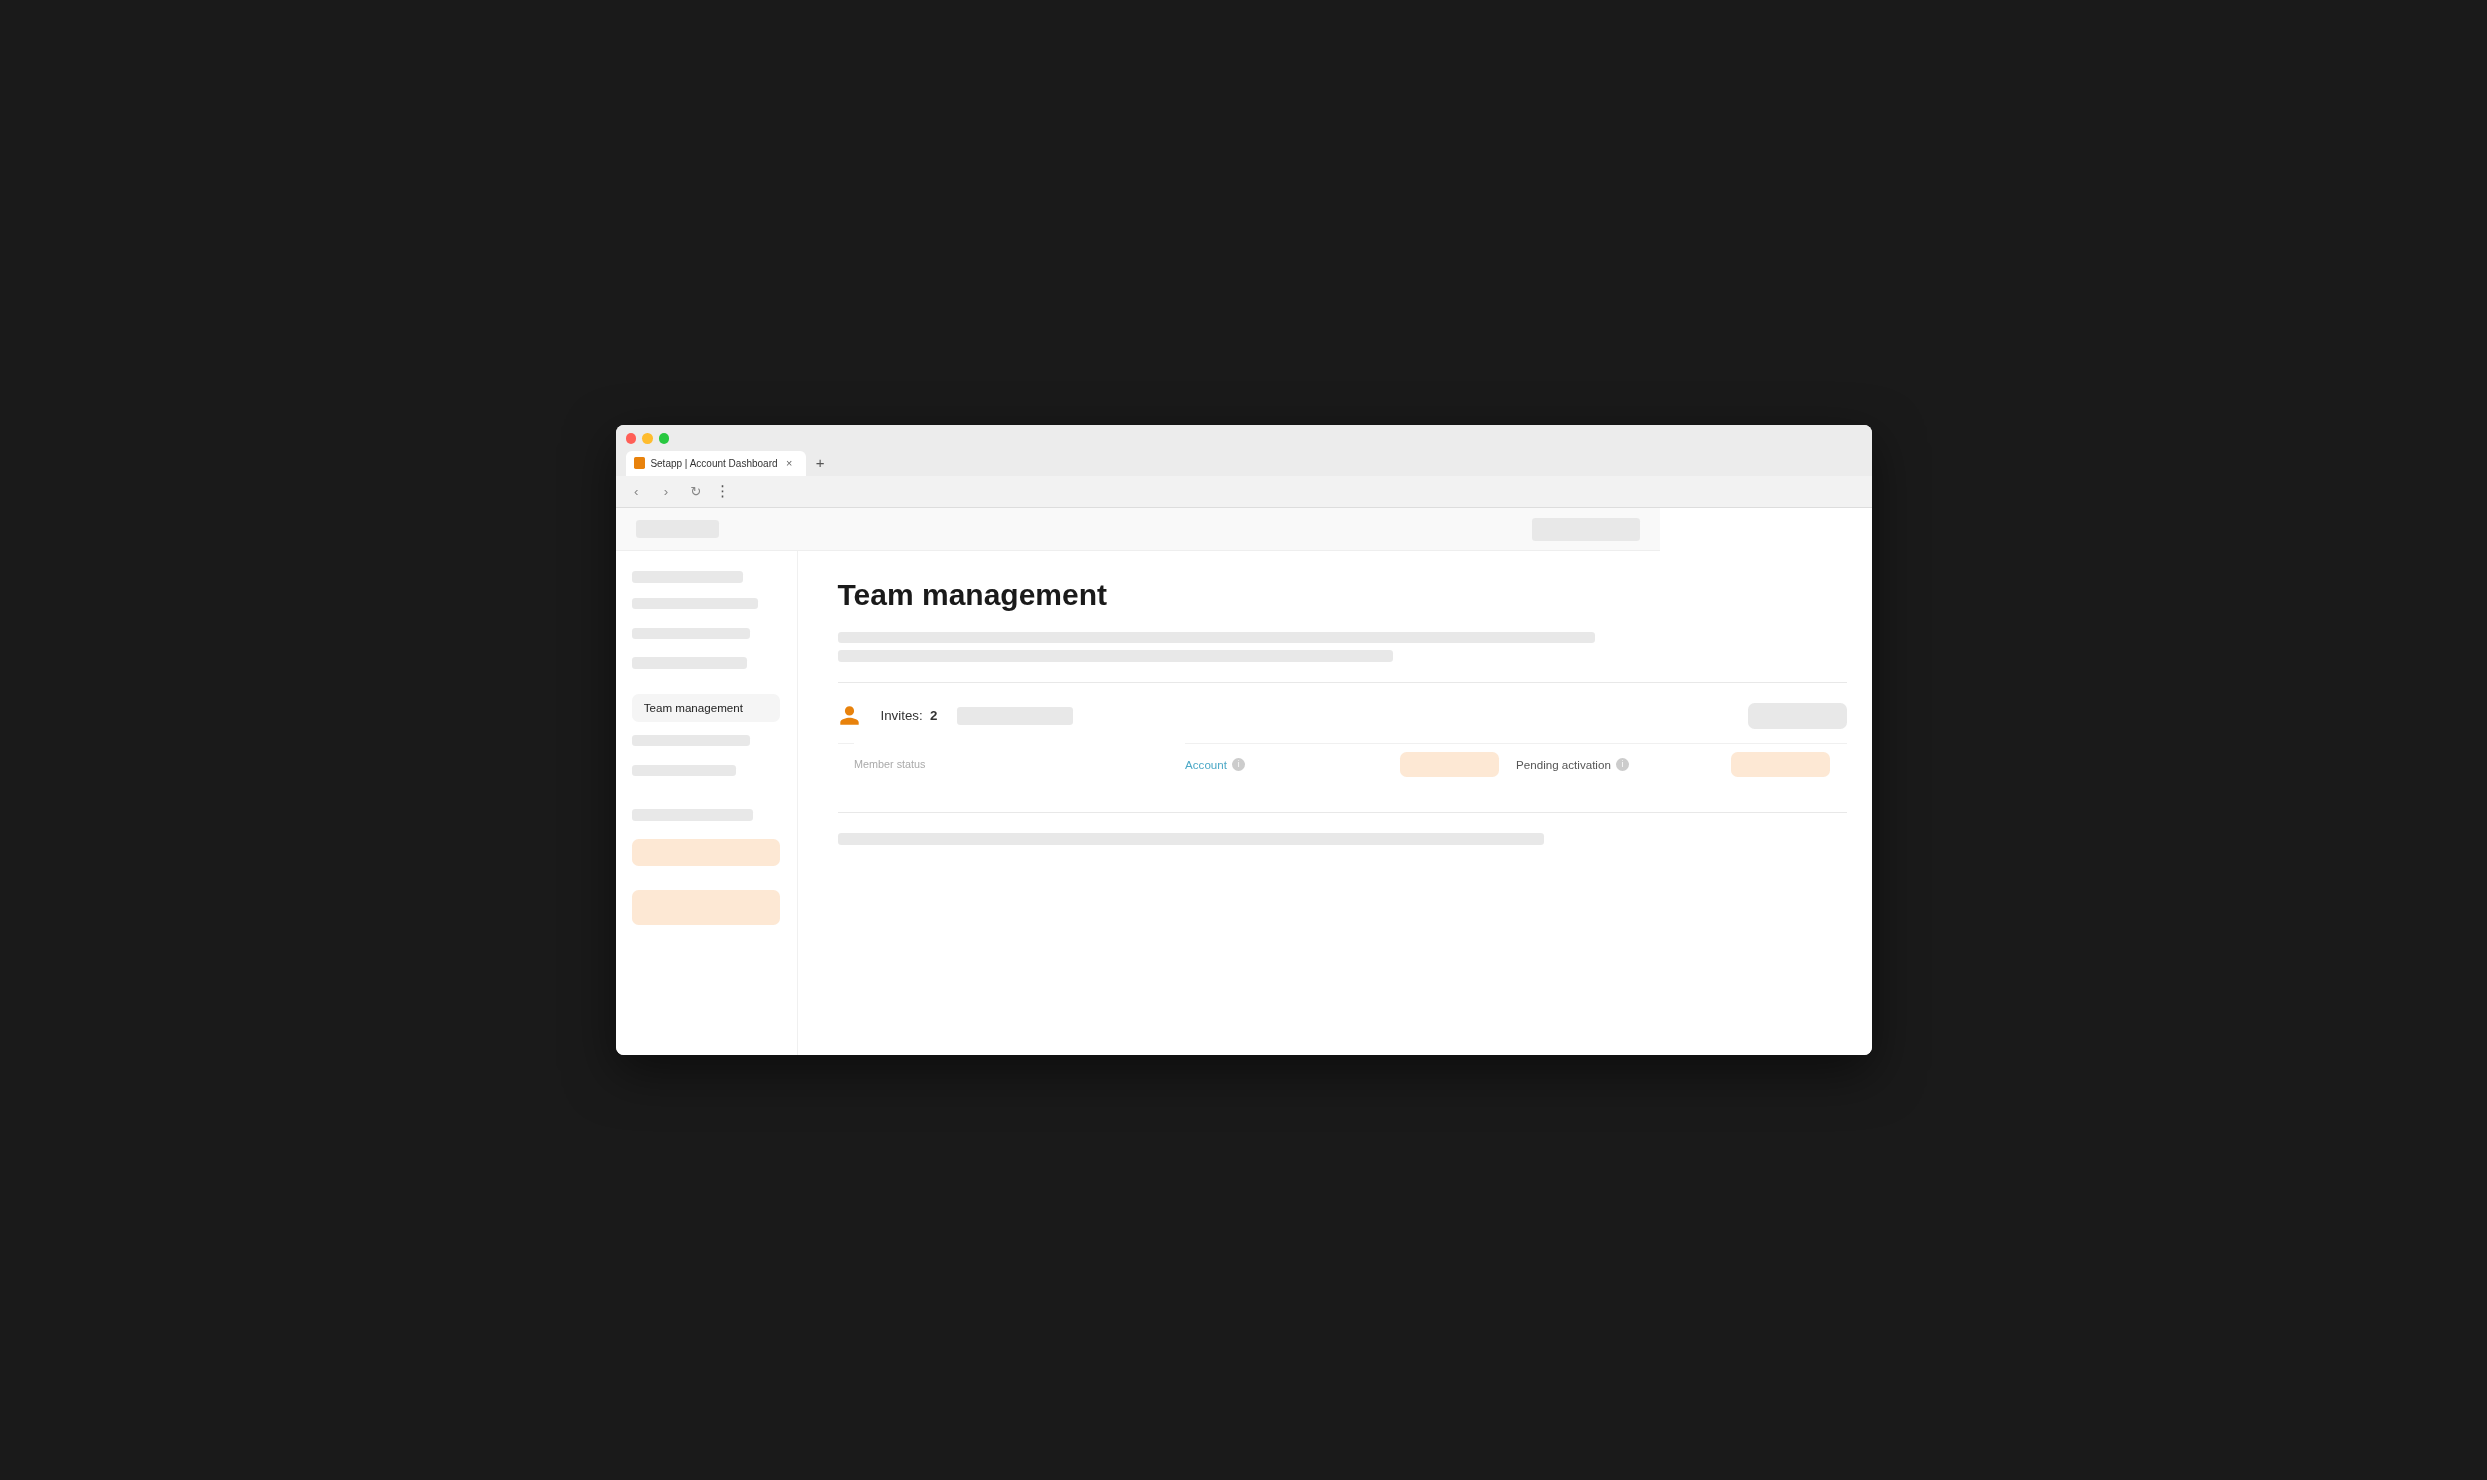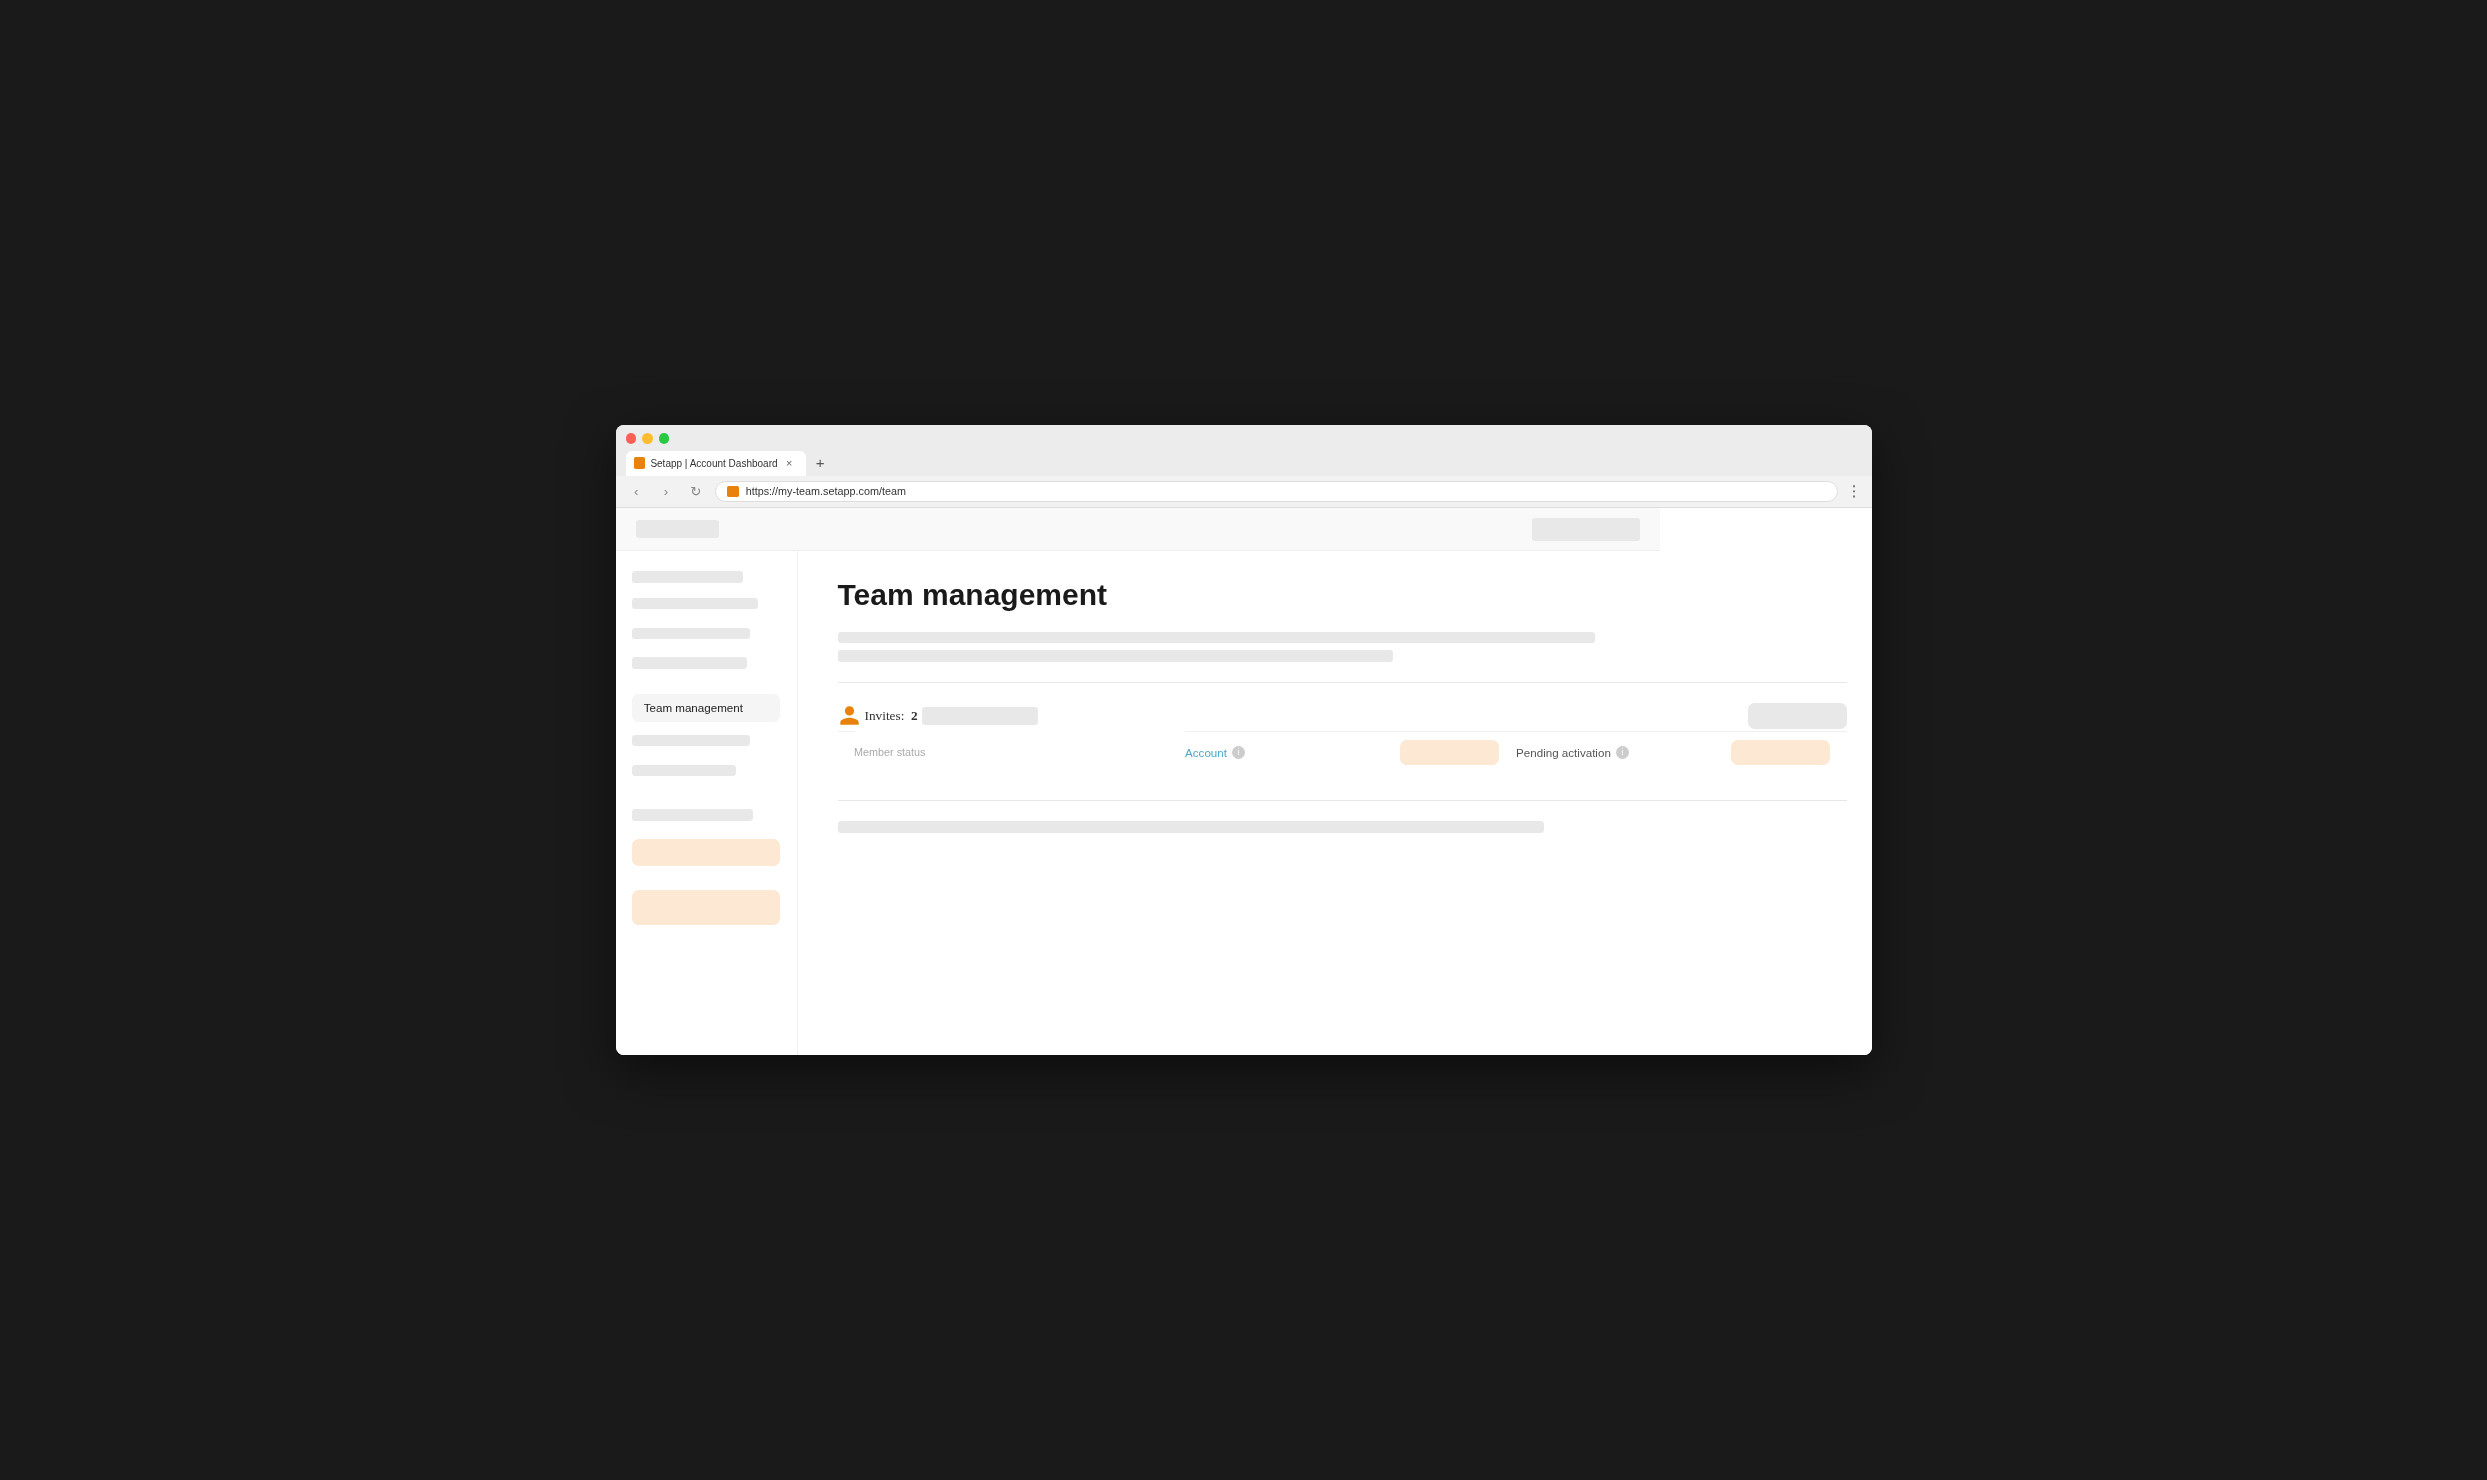--- a/index.html
+++ b/index.html
@@ -253,23 +253,22 @@
     .divider {
       border: none;
       border-top: 0.8px solid #e8e8e8;
       margin: 13.3px 0 20px;
     }
 
     
     .invites-row {
       display: flex;
       align-items: center;
-      gap: 4px;
-      margin-bottom: 2px;
-      font-family: Liberation Serif, serif;
+      gap: 20px;
+      margin-bottom: 14px;
     }
 
     .user-icon {
       width: 23px;
       height: 23px;
       color: #e8820c;
       flex-shrink: 0;
     }
 
     .invites-label {
@@ -412,24 +411,20 @@
         <span class="tab-close">×</span>
       </div>
       <button class="tab-new">+</button>
     </div>
   </div>
 
   <div class="address-bar-row">
     <span class="nav-btn">‹</span>
     <span class="nav-btn">›</span>
     <span class="nav-btn">↻</span>
-    <div class="address-input">
-      <div class="address-favicon"></div>
-      <span>https://my-team.setapp.com/team</span>
-    </div>
     <span class="more-btn">⋮</span>
   </div>
 
   <div class="page-content">
 
     <div style="position:absolute; width:1044px;">
       <div class="page-topbar">
         <div class="topbar-logo-placeholder"></div>
         <div class="topbar-right-placeholder"></div>
       </div>

